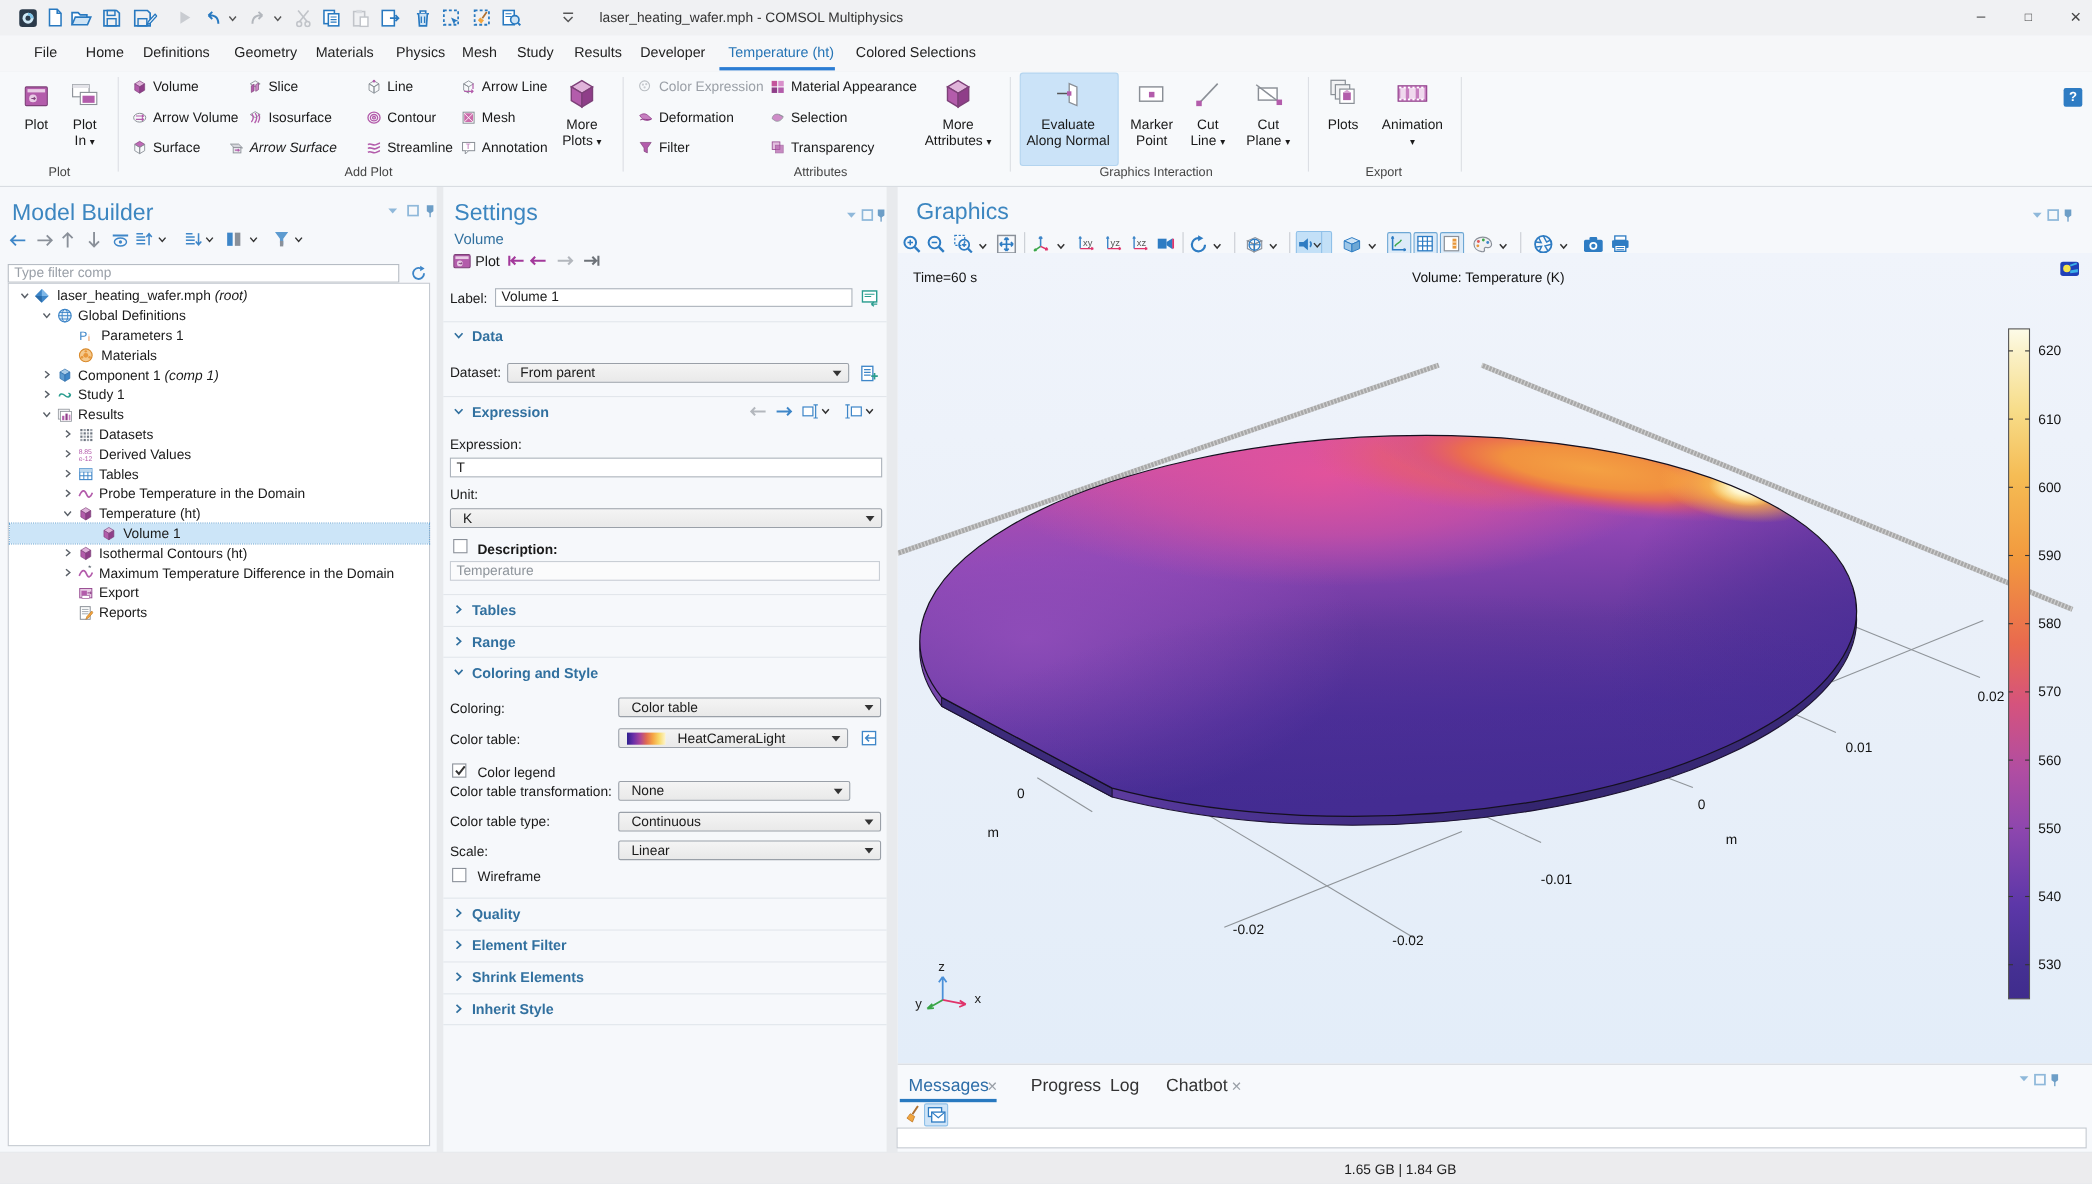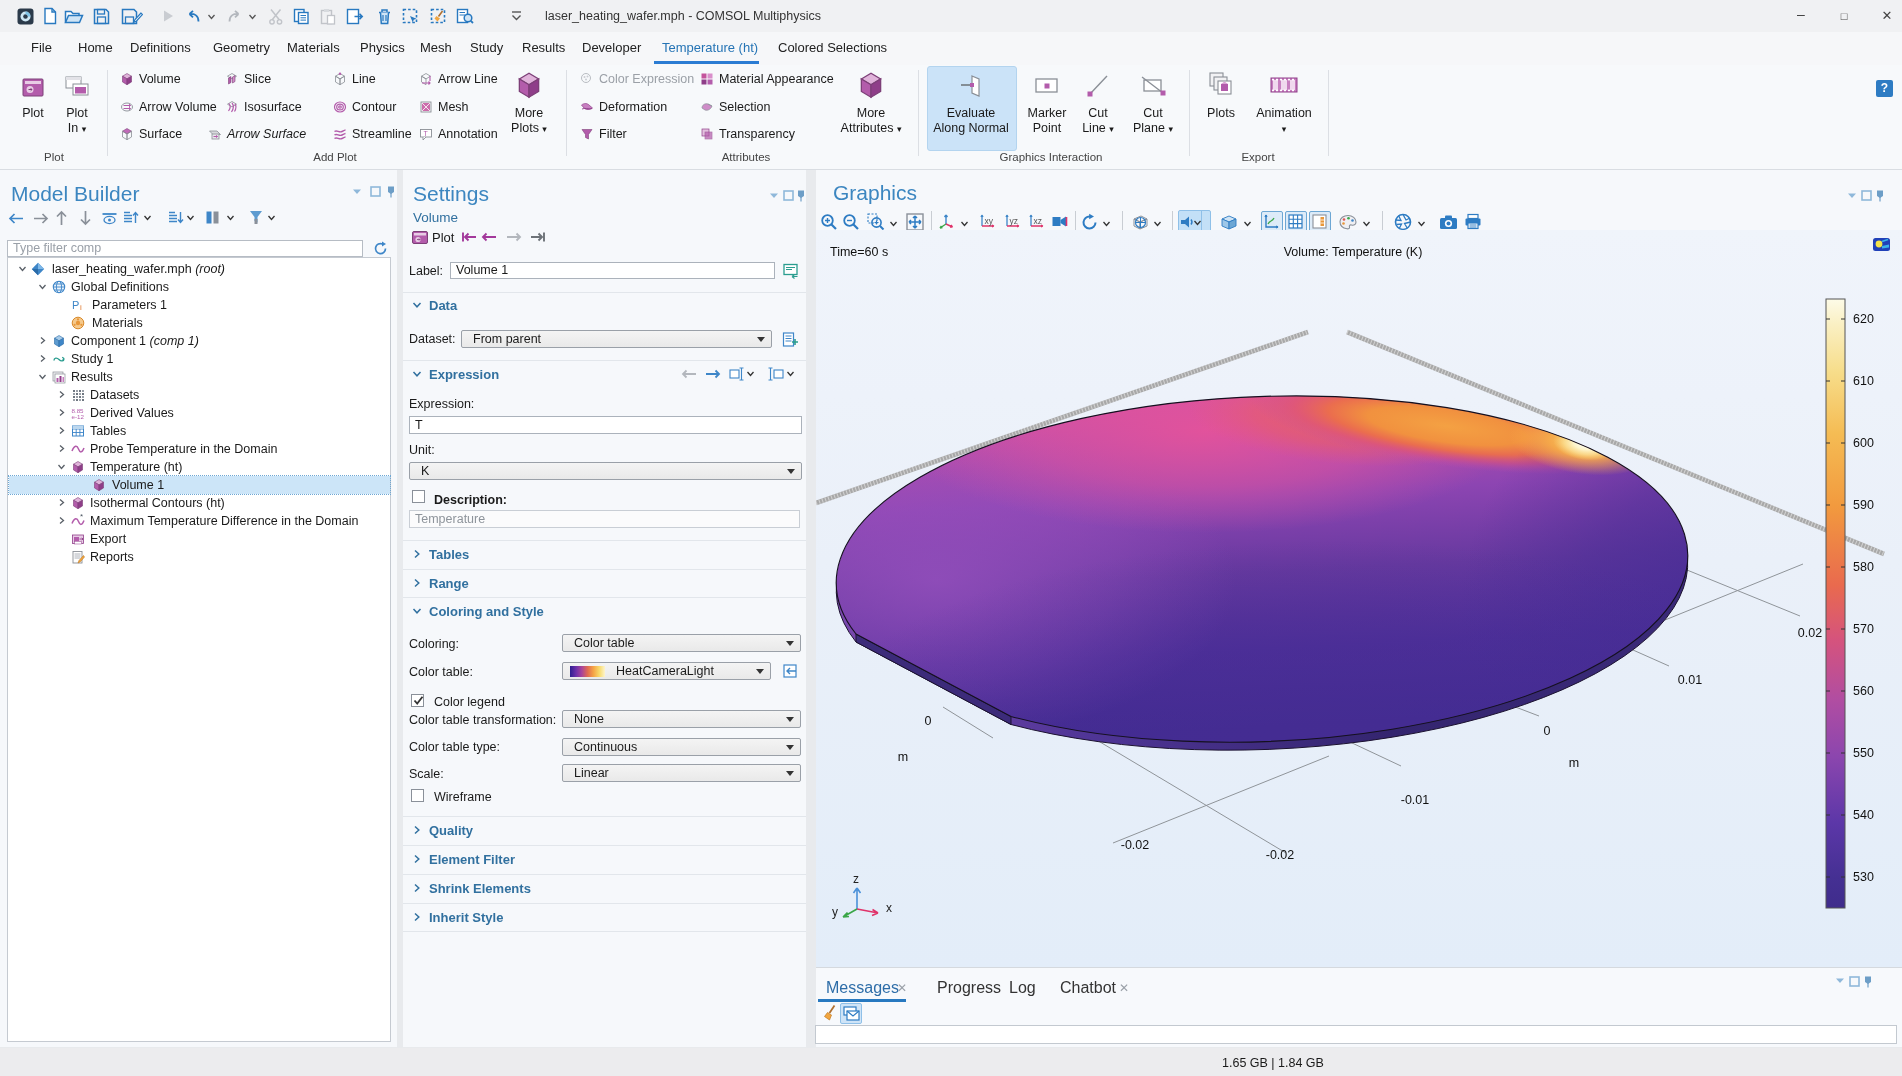--- a/index.html
+++ b/index.html
@@ -951,21 +951,21 @@
         <path d="M14 8 L5 8 M8 5 L5 8 L8 11" stroke="#3e86c8" stroke-width="1.4" fill="none"></path>
       </svg>
     </div>
   <div class="cbox" style="left:8px;top:524px;padding:0 0 0 1px">
       <svg width="11" height="11" viewBox="0 0 11 11">
         <path d="M1.5 5.5 L4.2 8.5 L9.5 1.8" fill="none" stroke="#333" stroke-width="1.8"></path>
       </svg>
     </div>
   <div class="lbl" style="left:31px;top:525px;">Color legend</div>
   <div class="lbl" style="left:6px;top:543px;">Color table transformation:</div>
-  <div class="combo" style="left:159px;top:540px;width:239px;height:18px;line-height:16px">None<span class="arr"></span></div>
+  <div class="combo" style="left:159px;top:540px;width:211px;height:18px;line-height:16px">None<span class="arr"></span></div>
   <div class="lbl" style="left:6px;top:570px;">Color table type:</div>
   <div class="combo" style="left:159px;top:568px;width:239px;height:18px;line-height:16px">Continuous<span class="arr"></span></div>
   <div class="lbl" style="left:6px;top:597px;">Scale:</div>
   <div class="combo" style="left:159px;top:594px;width:239px;height:18px;line-height:16px">Linear<span class="arr"></span></div>
   <div class="cbox" style="left:8px;top:619px;padding:0 0 0 1px"></div>
   <div class="lbl" style="left:31px;top:620px;">Wireframe</div>
   <div class="sdiv" style="top:646px"></div>
   <div class="abs" style="left:9px;top:655px">
       <svg width="10" height="10" viewBox="0 0 10 10">
         <path d="M3 1.5 L6.8 5 L3 8.5" fill="none" stroke="#31709f" stroke-width="1.5"></path>

